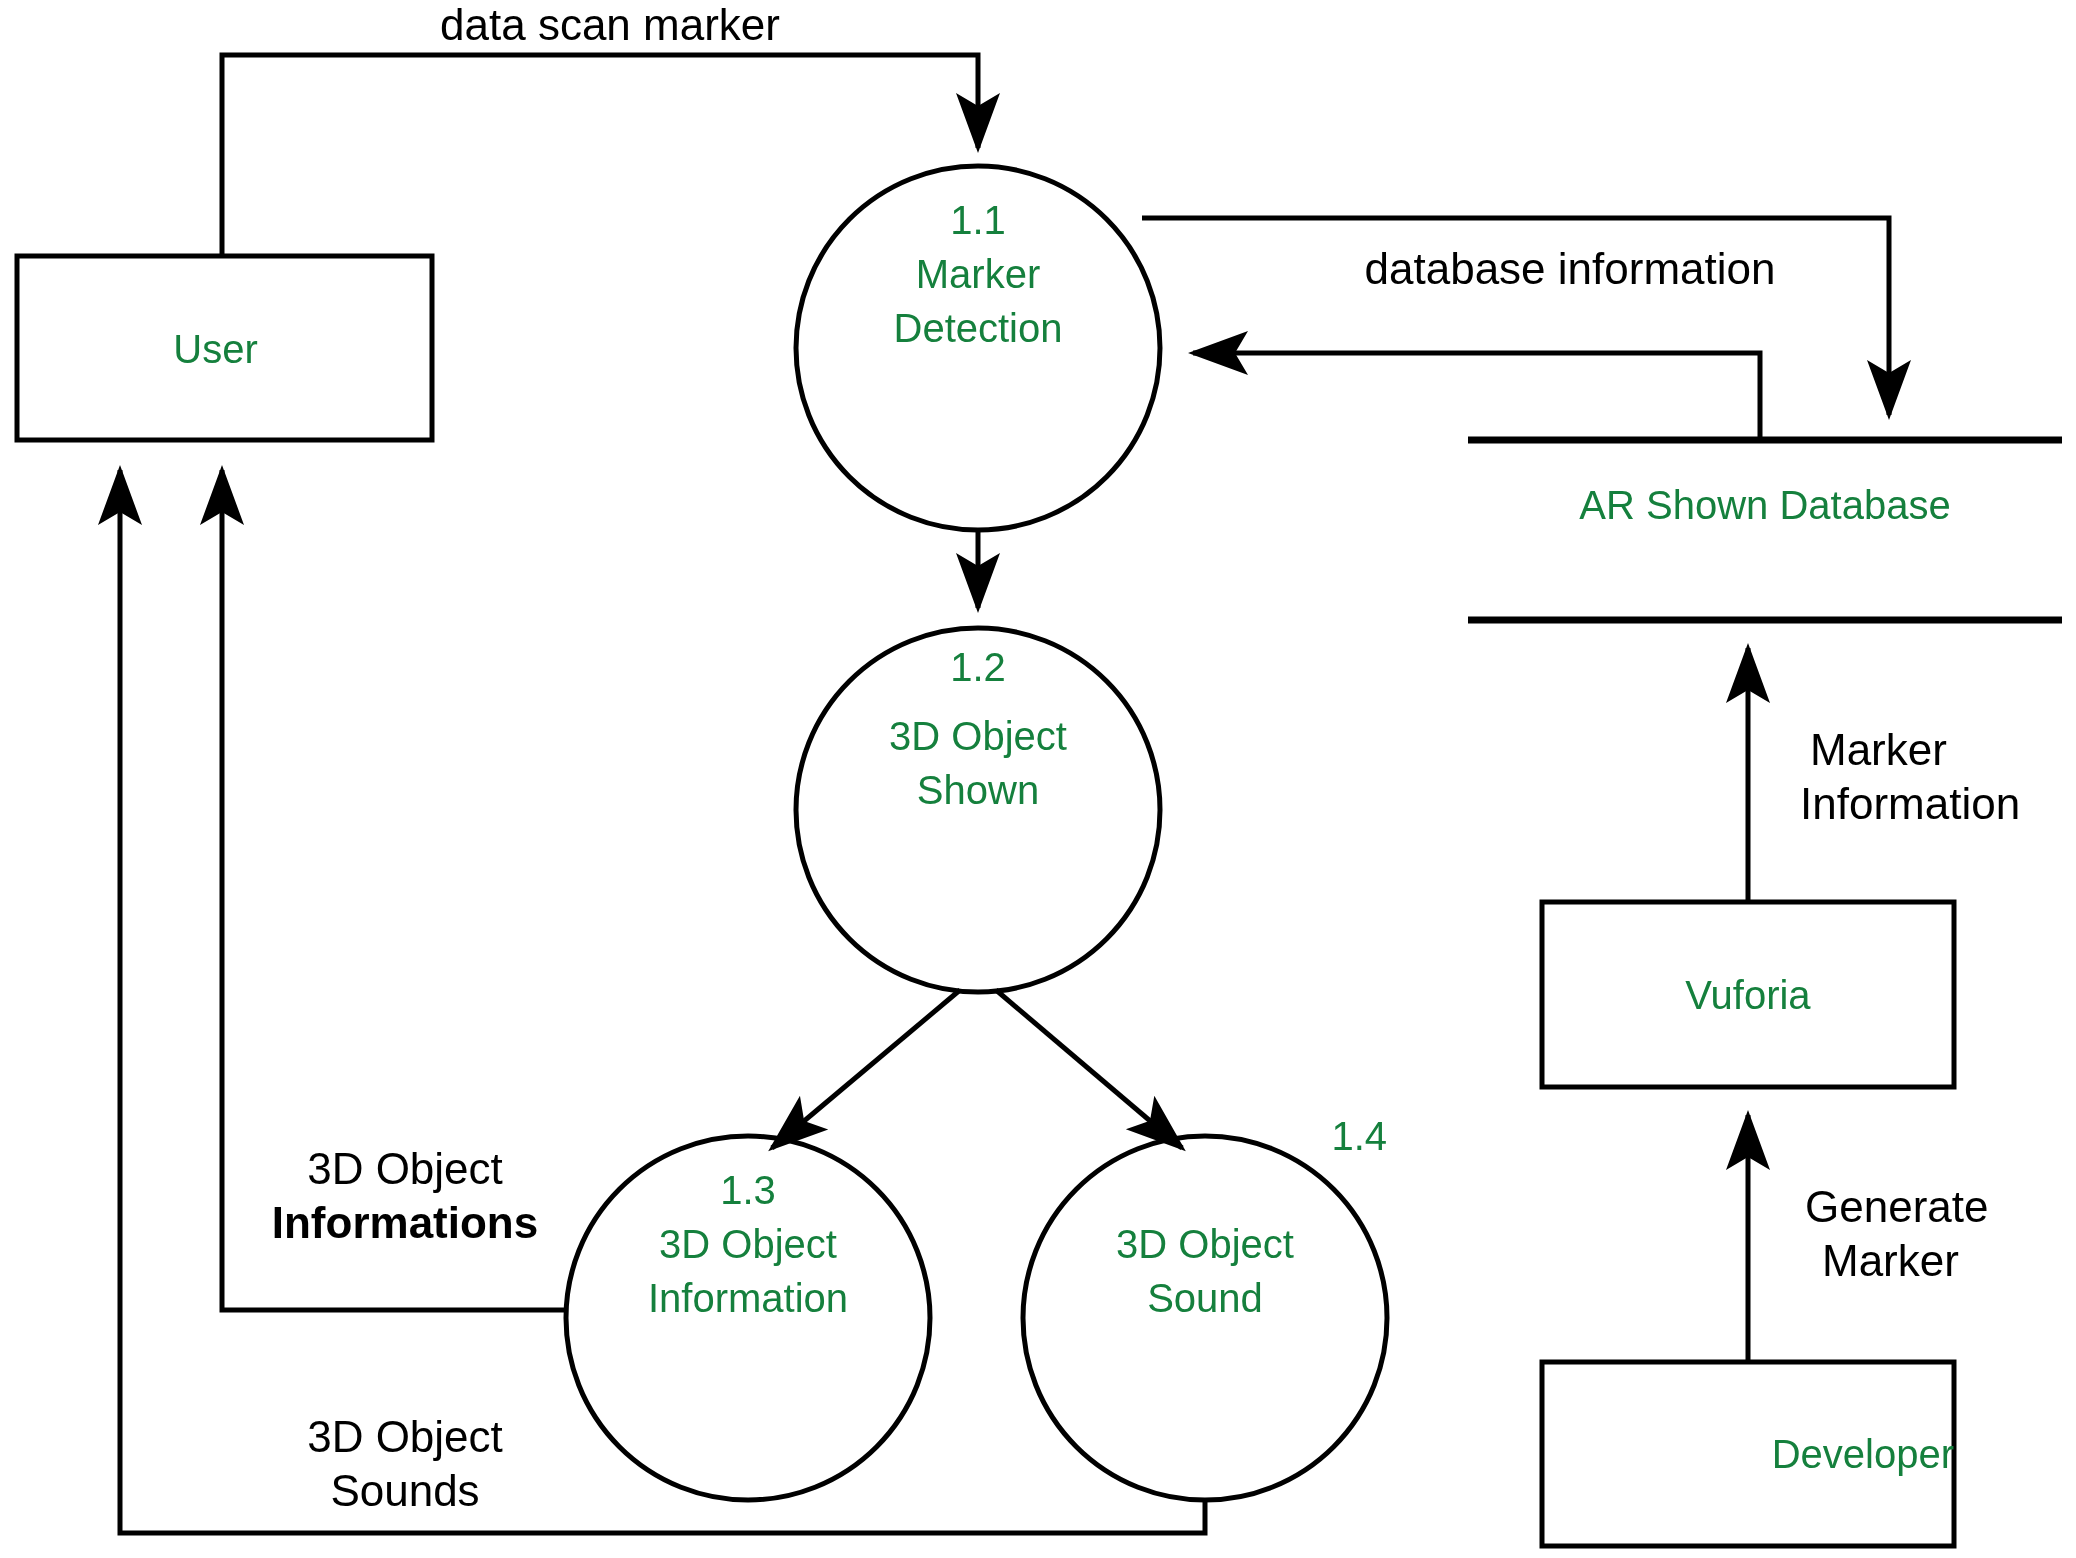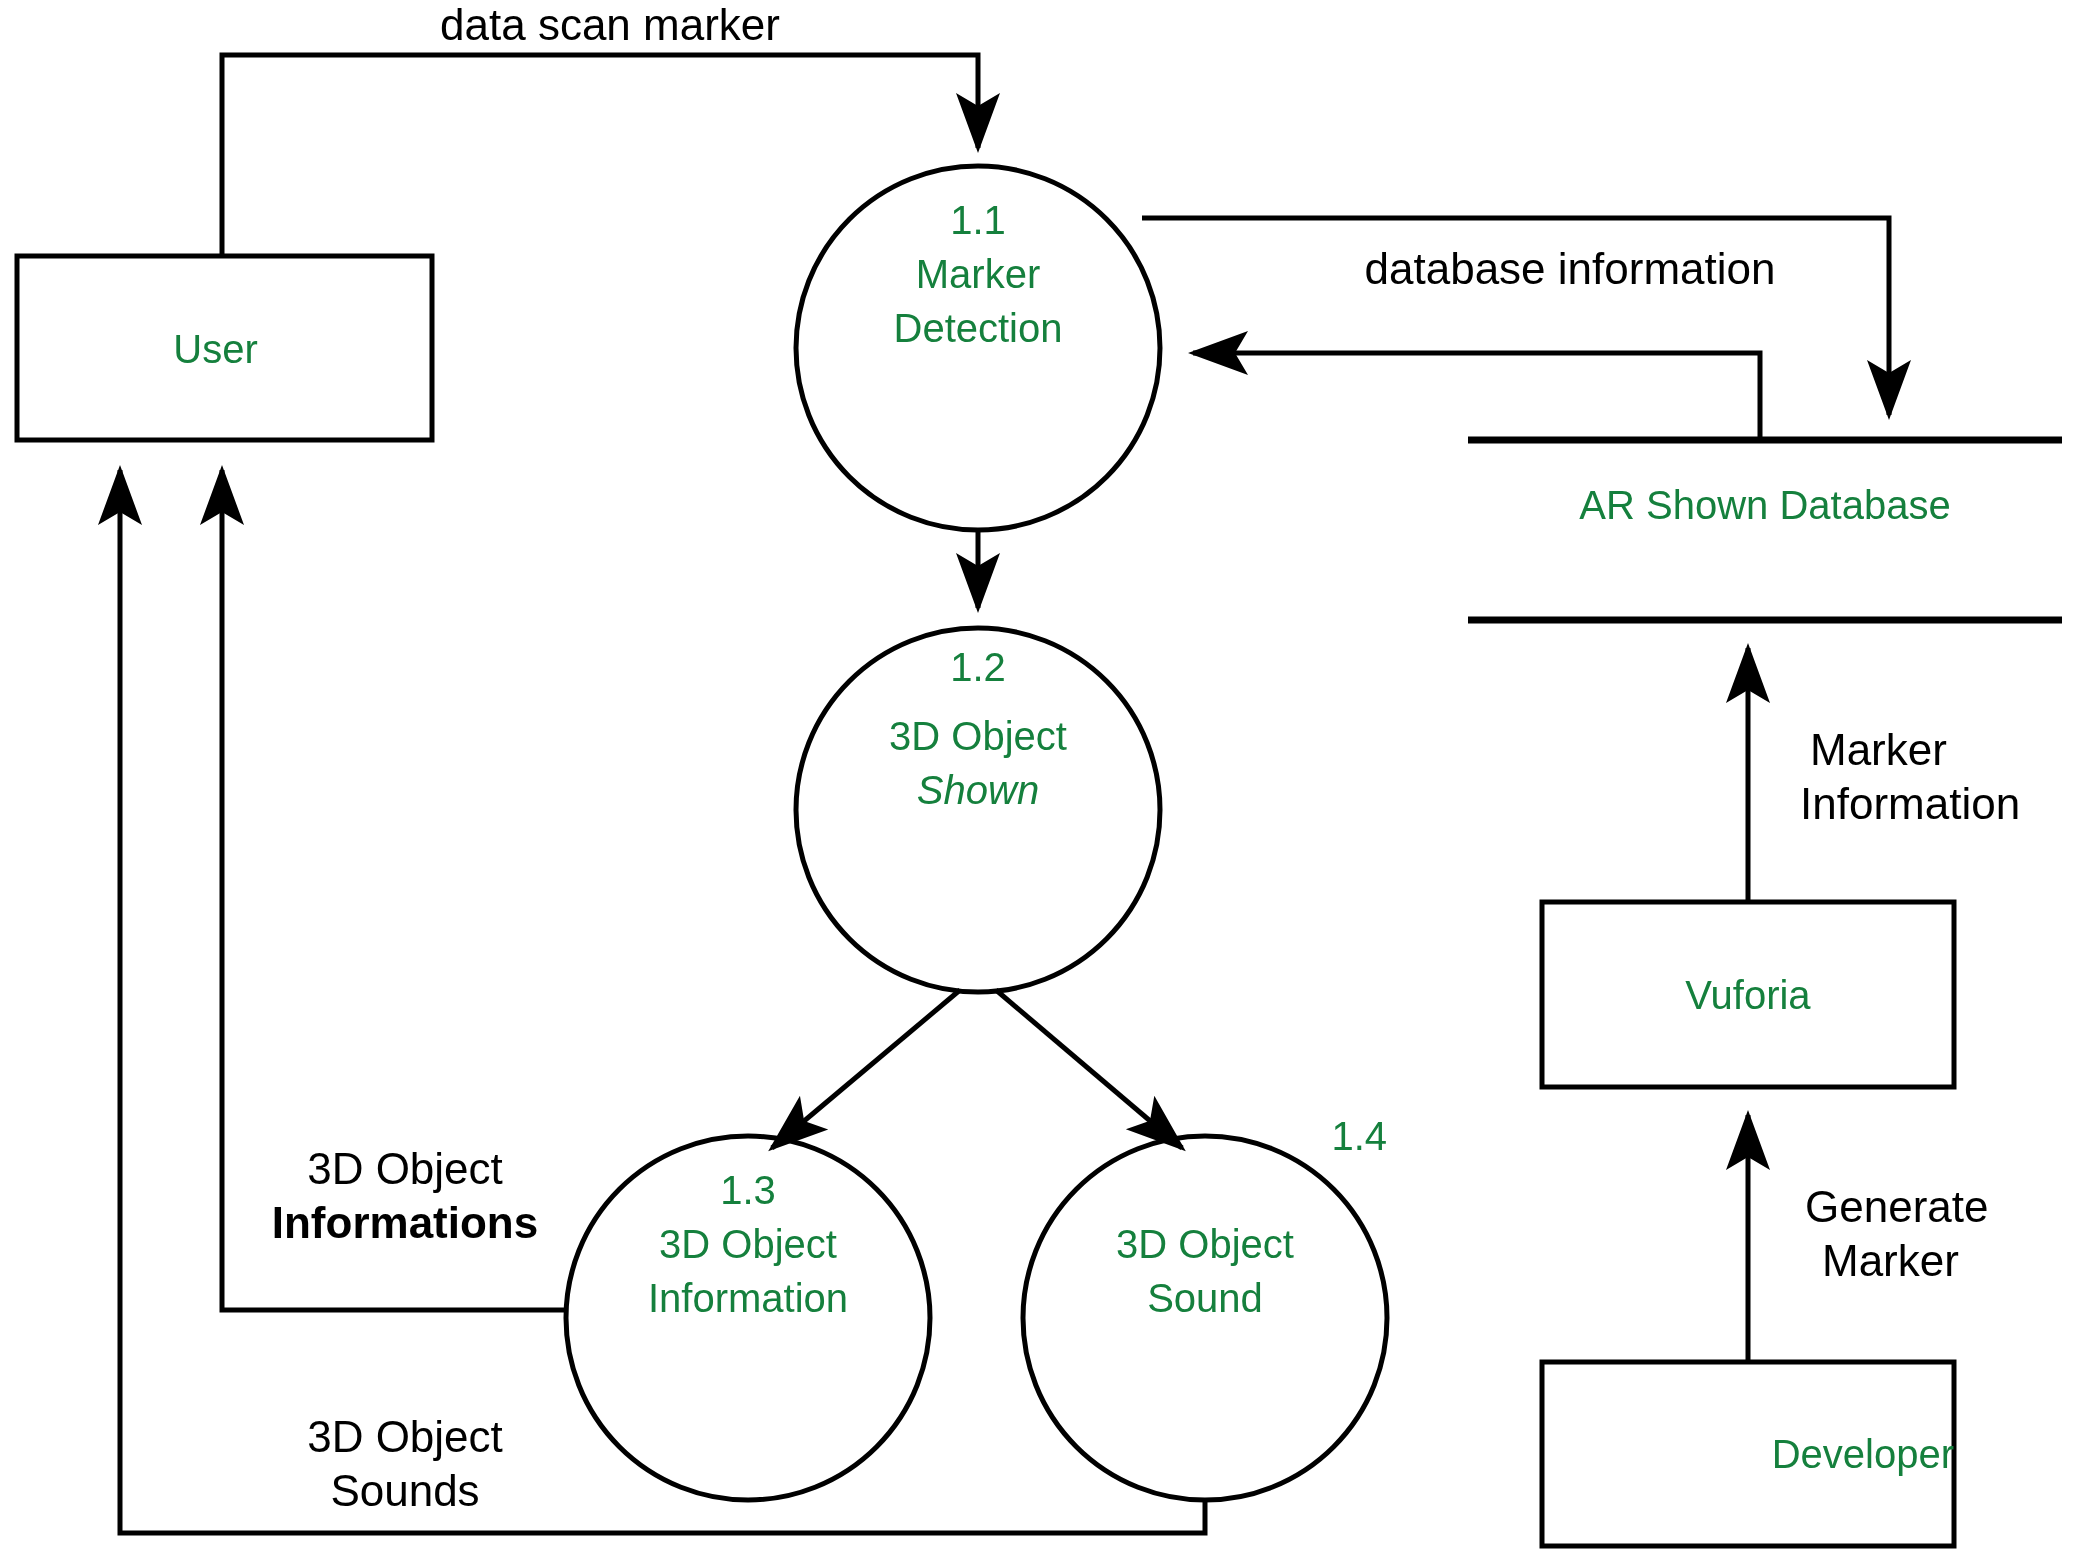--- a/index.html
+++ b/index.html
@@ -100,21 +100,21 @@
   <div class="node-txt" style="left:1542px; top:1427px; width:412px;text-align:right;">Developer</div>
 
   <div class="node-txt" style="left:1468px; top:478px; width:594px;">AR Shown Database</div>
 
   <div class="node-txt" style="left:796px; top:193px; width:364px;">1.1</div>
   <div class="node-txt" style="left:796px; top:247px; width:364px;">Marker</div>
   <div class="node-txt" style="left:796px; top:301px; width:364px;">Detection</div>
 
   <div class="node-txt" style="left:796px; top:640px; width:364px;">1.2</div>
   <div class="node-txt" style="left:782px; top:709px; width:392px;">3D Object</div>
-  <div class="node-txt" style="left:796px; top:763px; width:364px;font-style:italic;">Shown</div>
+  <div class="node-txt" style="left:796px; top:763px; width:364px;">Shown</div>
 
   <div class="node-txt" style="left:566px; top:1163px; width:364px;">1.3</div>
   <div class="node-txt" style="left:552px; top:1217px; width:392px;">3D Object</div>
   <div class="node-txt" style="left:546px; top:1271px; width:404px;">Information</div>
 
   <div class="node-txt" style="left:1023px; top:1109px; width:364px;text-align:right;">1.4</div>
   <div class="node-txt" style="left:1009px; top:1217px; width:392px;">3D Object</div>
   <div class="node-txt" style="left:1023px; top:1271px; width:364px;">Sound</div>
 
   <div class="lbl flow-lbl" style="left:300px; top:-2px; width:620px;">data scan marker</div>

